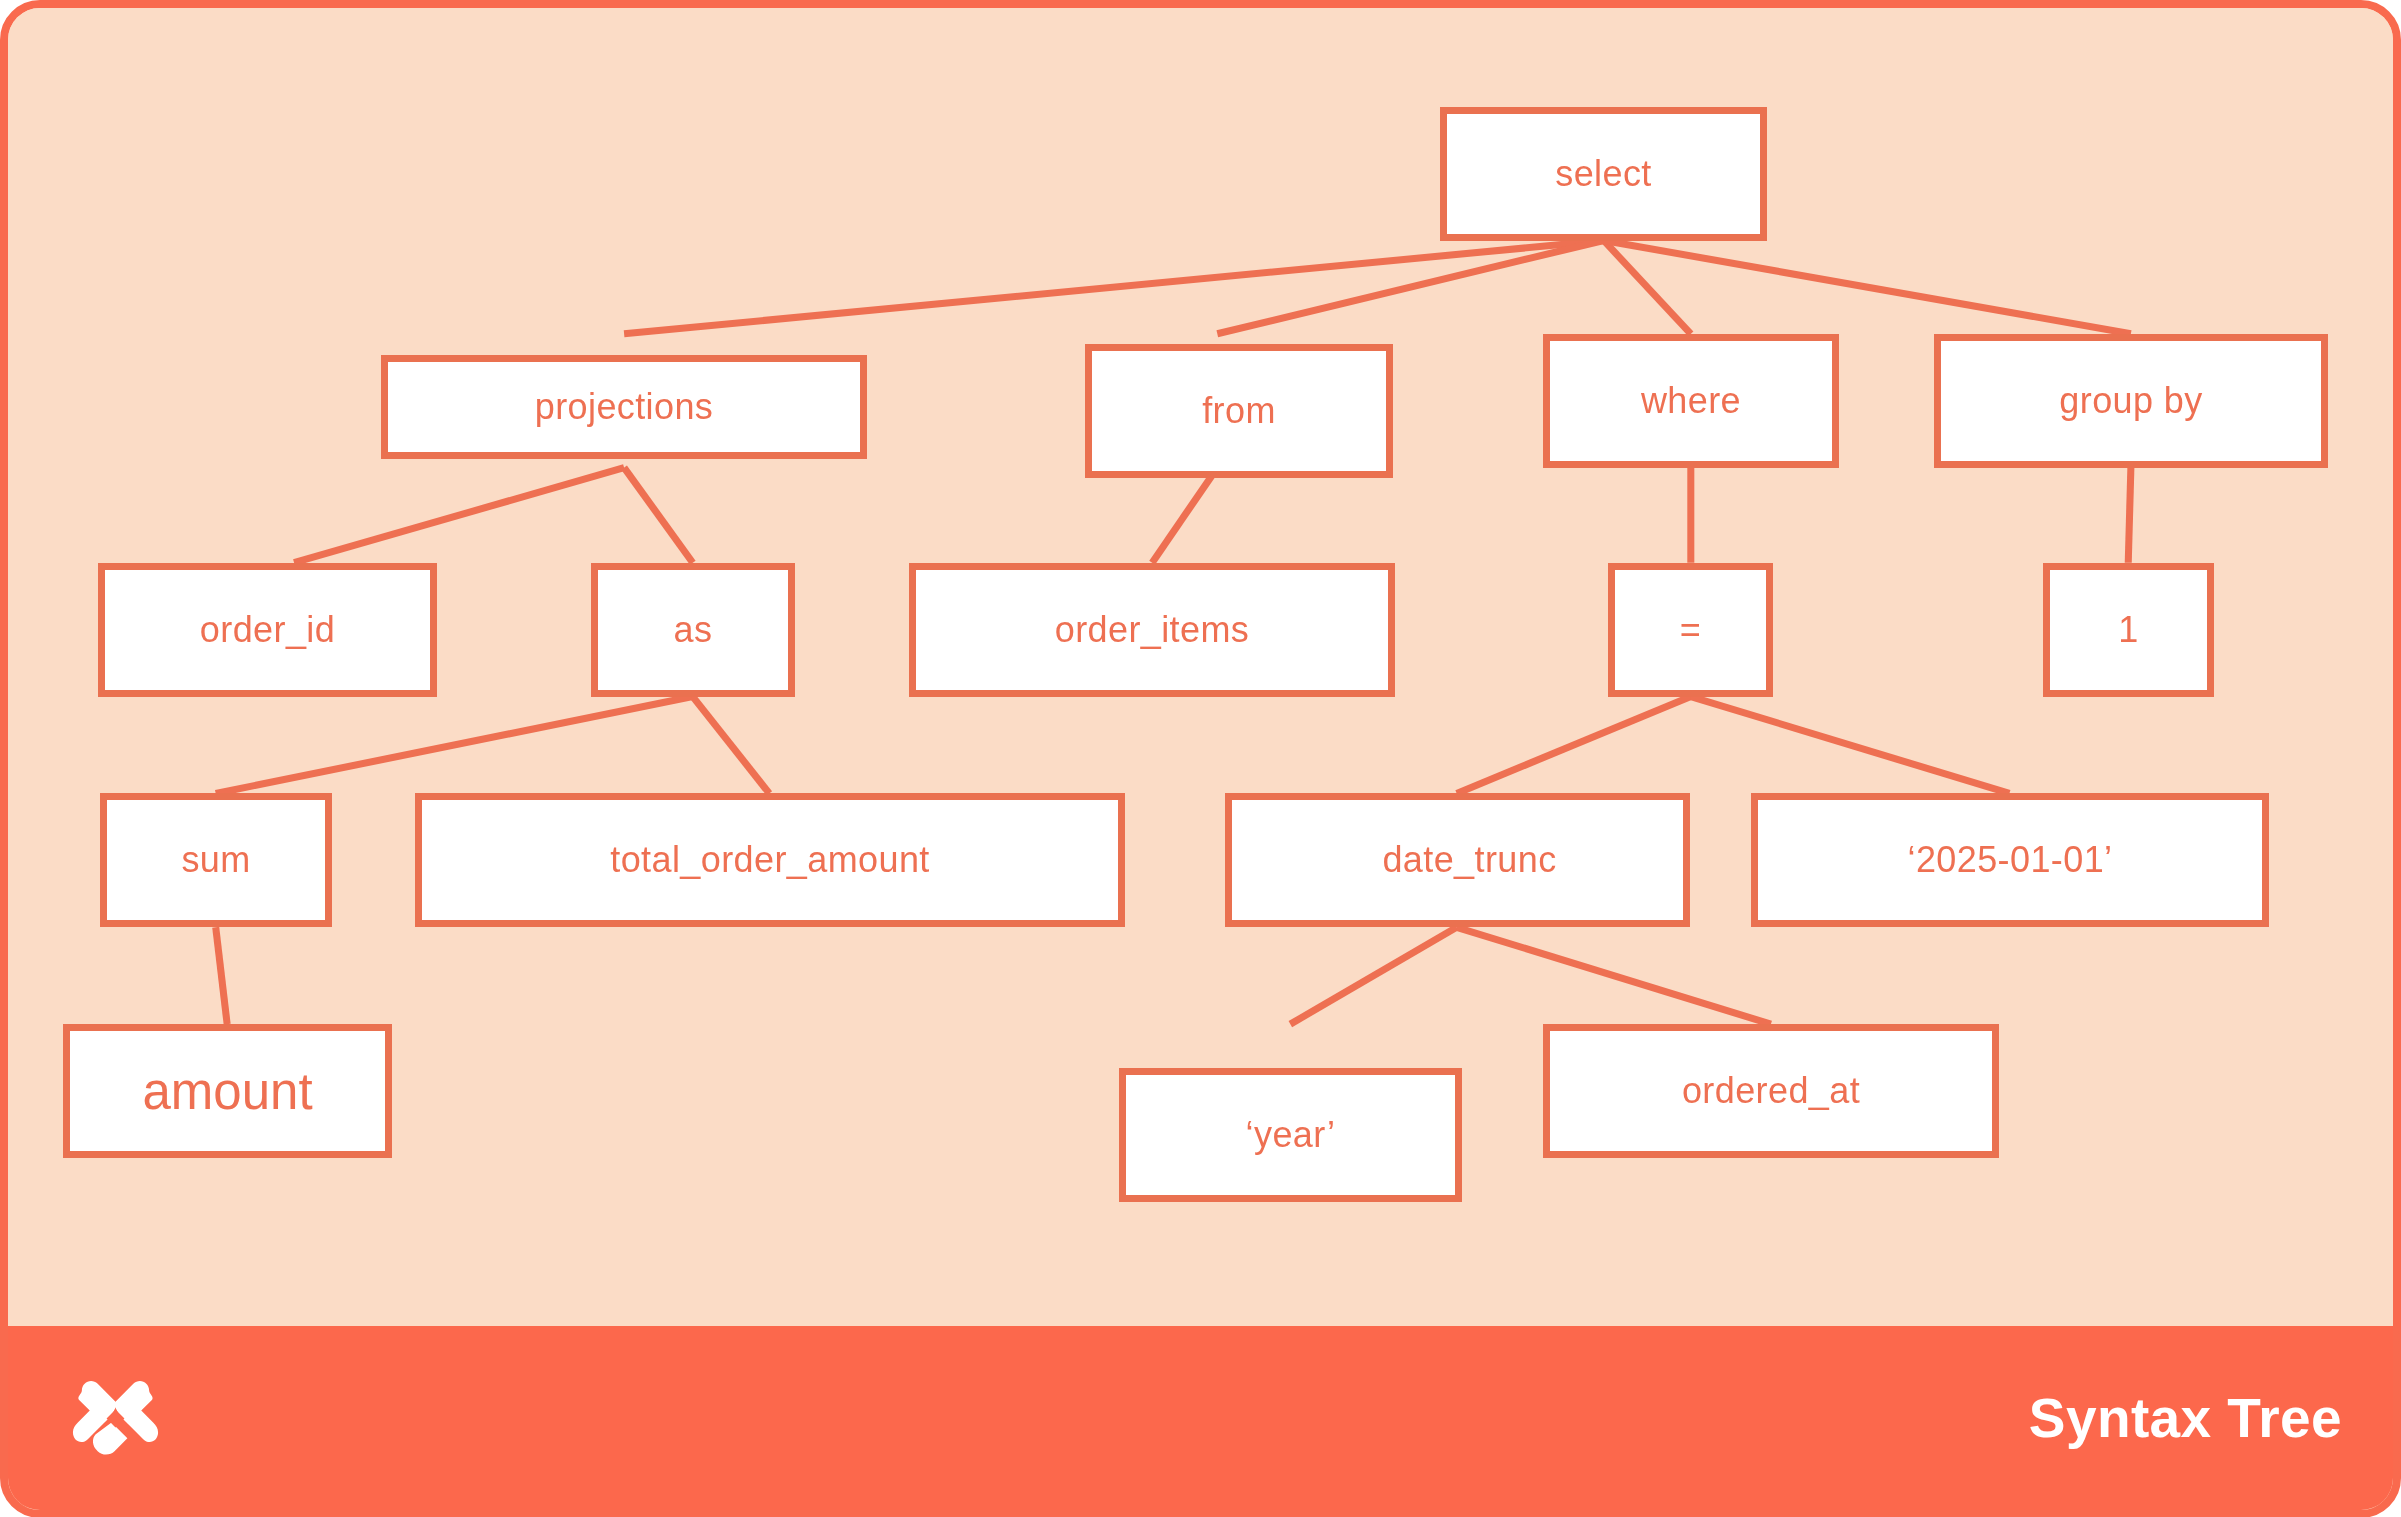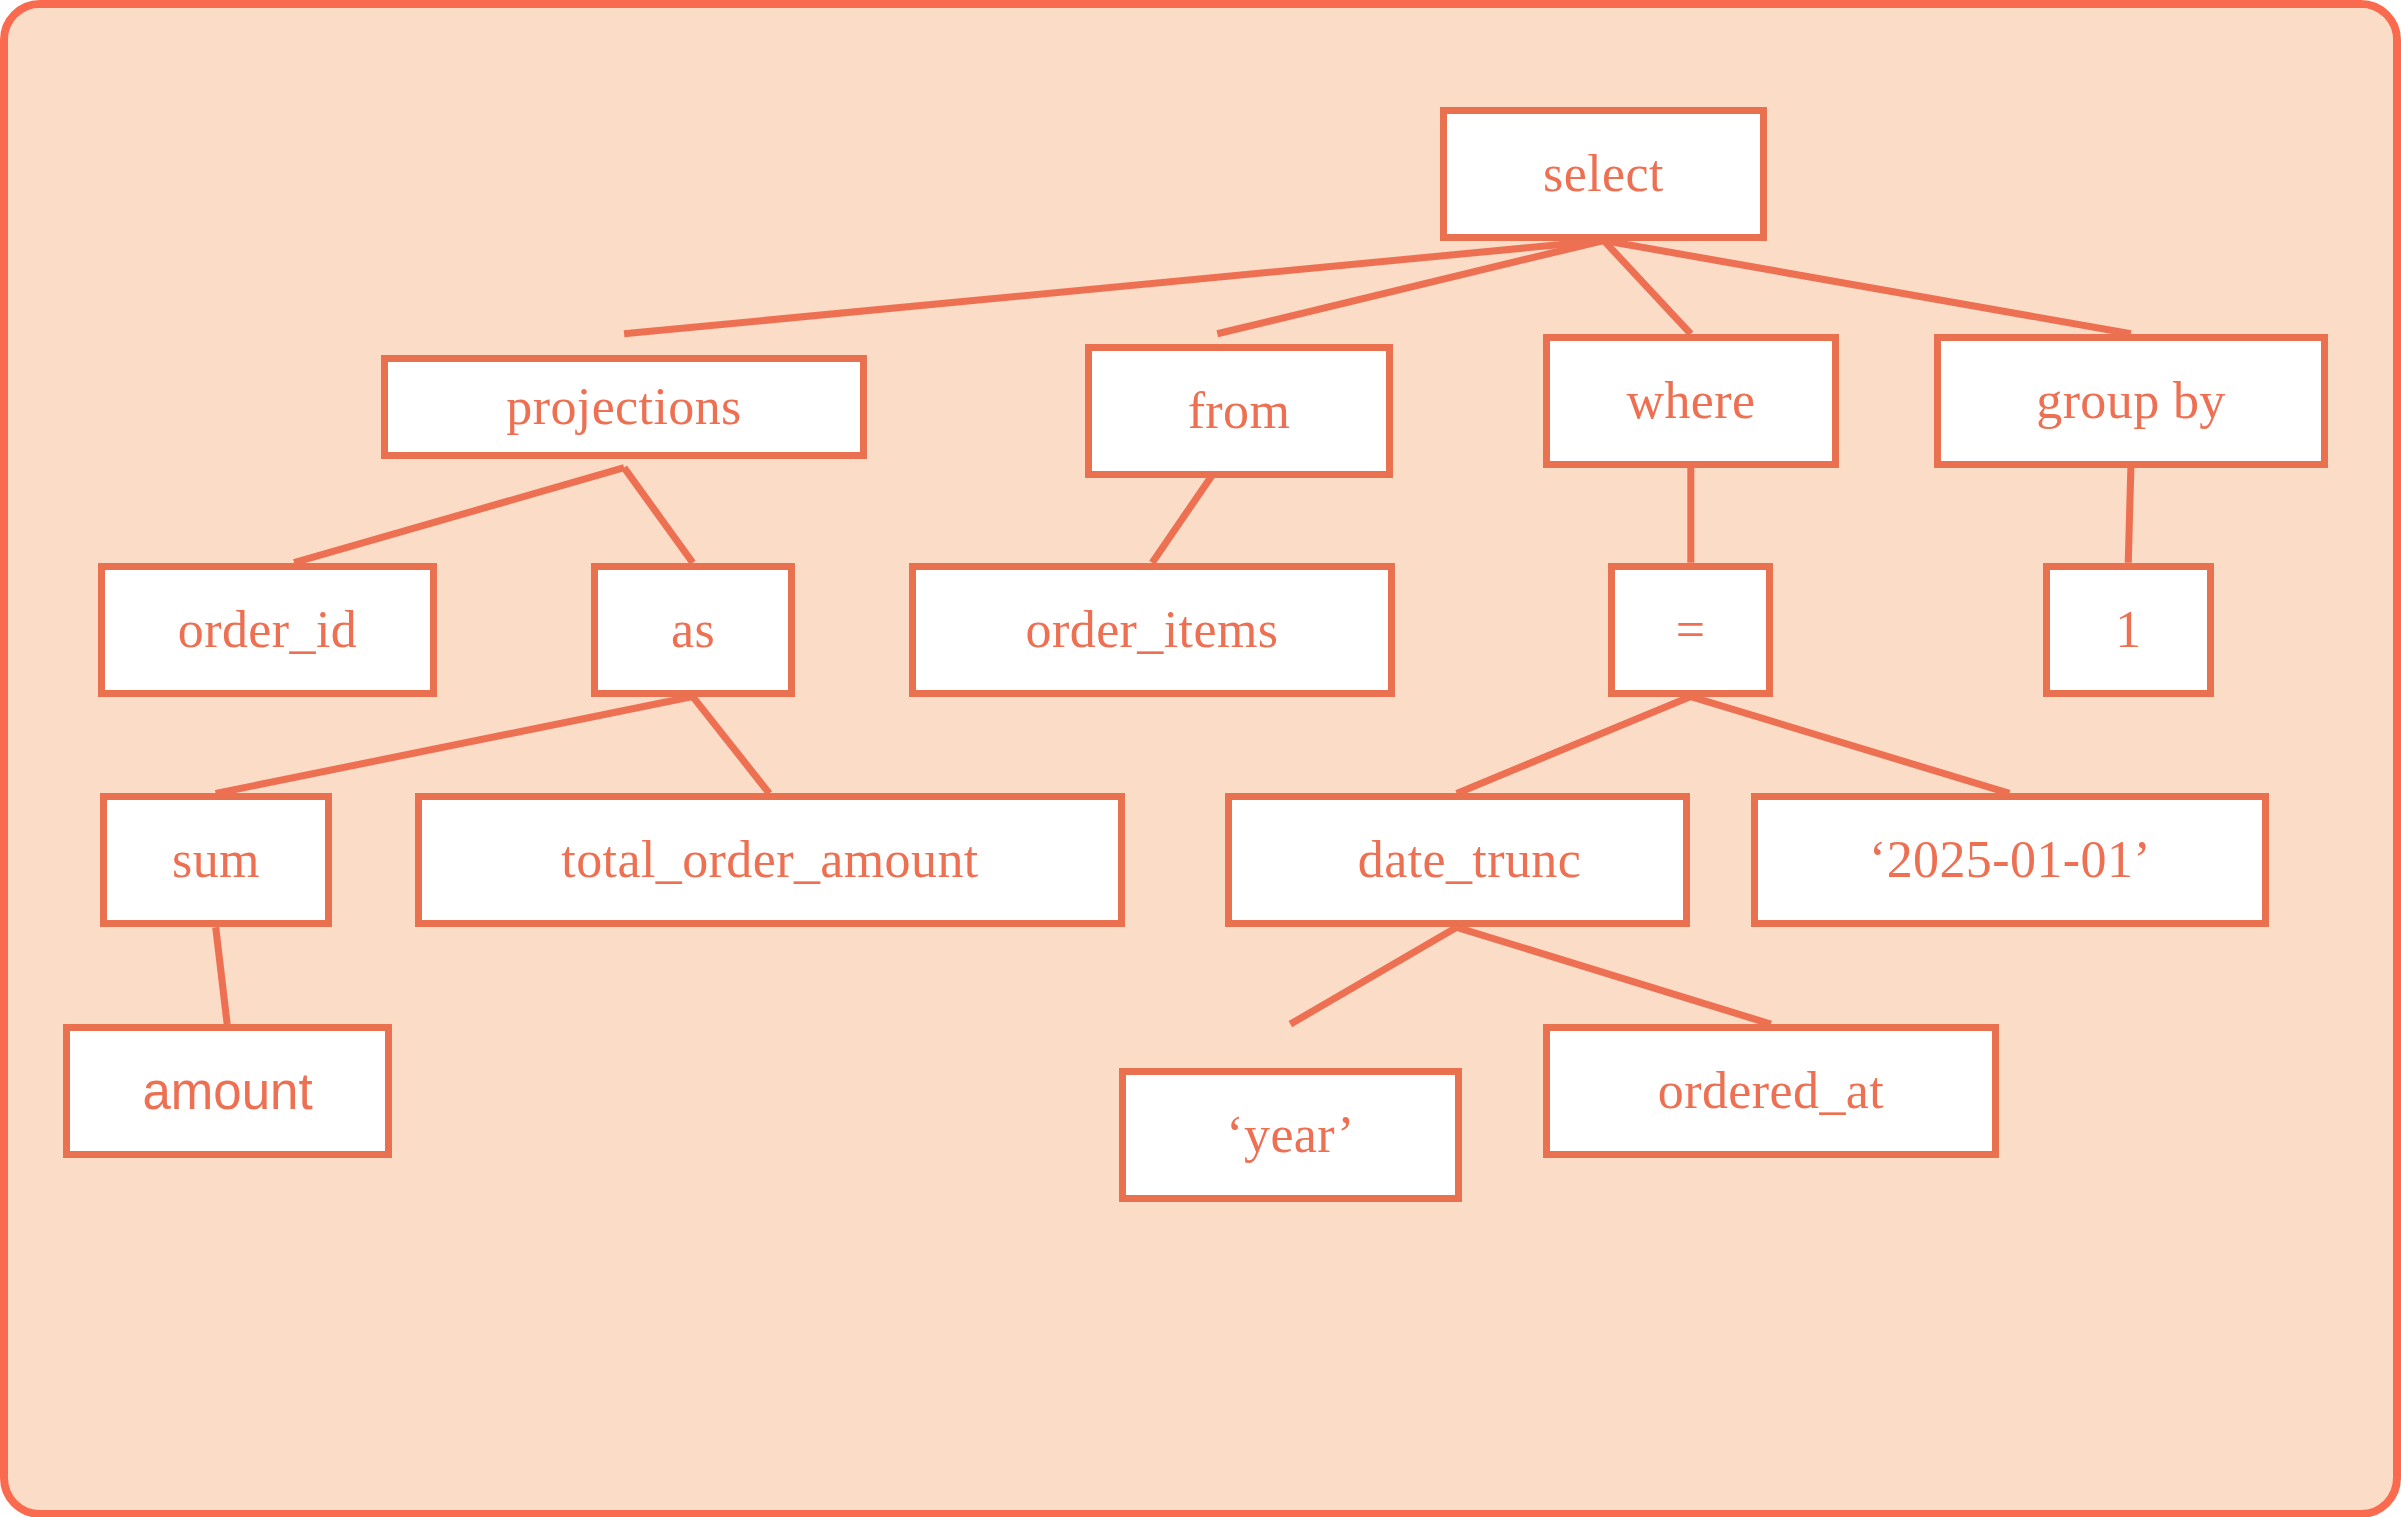--- a/index.html
+++ b/index.html
@@ -60,22 +60,22 @@
     position: absolute;
     box-sizing: border-box;
     background: #FFFFFF;
     border: 7px solid #EA7150;
     display: flex;
     align-items: center;
     justify-content: center;
   }
   .node-label {
     color: #EE7052;
-    font-family: Liberation Serif, serif;
-    font-size: 52px;
+    font-family: Liberation Sans, sans-serif;
+    font-size: 36px;
     line-height: 1;
     letter-spacing: 0.4px;
     white-space: nowrap;
     user-select: none;
   }
   
   .node-label.prop {
     font-family: "Liberation Sans", sans-serif;
     font-size: 51px;
     letter-spacing: 0px;
@@ -186,16 +186,27 @@
           </div>
           <div class="node" style="left: 1111px; top: 1060px; width: 343px; height: 134px;">
             <span class="node-label">‘year’</span>
           </div>
           <div class="node" style="left: 1535px; top: 1016px; width: 456px; height: 134px;">
             <span class="node-label">ordered_at</span>
           </div>
         </div>
     </div>
 
+    <div class="footer">
+      <svg class="brand-logo" viewBox="0 0 100 100">
+        <path d="M16 22 C16 13, 26 9, 32 15 L52 35 L46 47 L30 63 L22 71 C16 77, 7 73, 7 64
+                 C7 60, 9 57, 12 54 L24 42 L13 31 C11 28, 16 25, 16 22 Z" fill="#FFFFFF"></path>
+        <path d="M84 22 C84 13, 74 9, 68 15 L48 35 L54 47 L70 63 L78 71 C84 77, 93 73, 93 64
+                 C93 60, 91 57, 88 54 L76 42 L87 31 C89 28, 84 25, 84 22 Z" fill="#FFFFFF"></path>
+        <path d="M30 66 C26 70, 26 78, 32 83 C37 88, 45 87, 49 83 L62 70 L46 54 Z" fill="#FFFFFF"></path>
+        <path d="M50 41 L59 50 L50 59 L41 50 Z" fill="#FC684C"></path>
+      </svg>
+      <div class="footer-title">Syntax Tree</div>
+    </div>
 
   </div>
 </div>
 
 
 </body></html>

